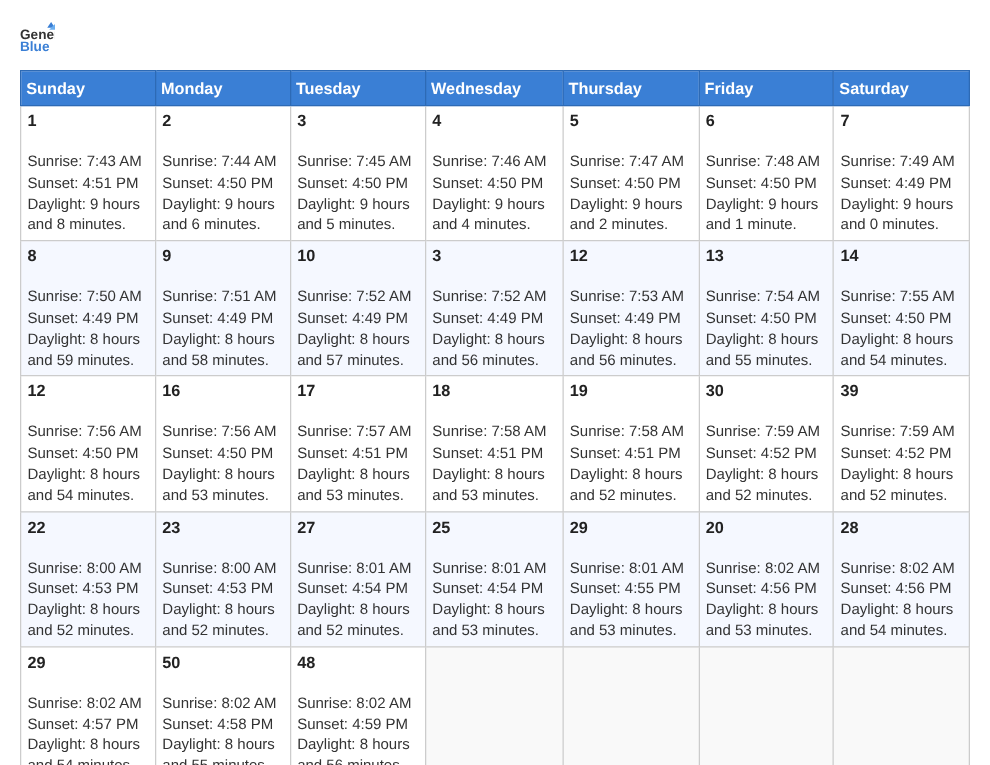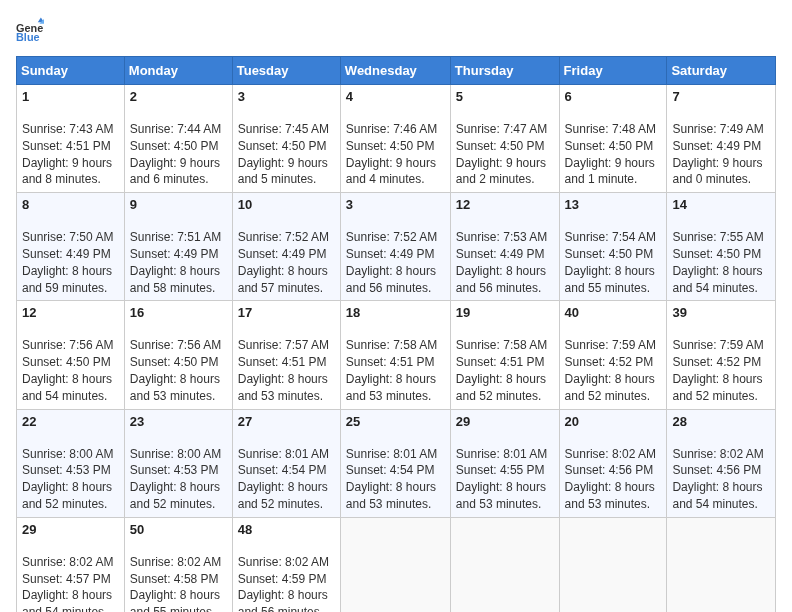--- a/index.html
+++ b/index.html
@@ -189,21 +189,21 @@
         </td>
         <td>
           <span class="day-num">18</span>
           <div class="day-info">Sunrise: 7:58 AM<br>Sunset: 4:51 PM<br>Daylight: 8 hours and 53 minutes.</div>
         </td>
         <td>
           <span class="day-num">19</span>
           <div class="day-info">Sunrise: 7:58 AM<br>Sunset: 4:51 PM<br>Daylight: 8 hours and 52 minutes.</div>
         </td>
         <td>
-          <span class="day-num">40</span>
+          <span class="day-num">30</span>
           <div class="day-info">Sunrise: 7:59 AM<br>Sunset: 4:52 PM<br>Daylight: 8 hours and 52 minutes.</div>
         </td>
         <td>
           <span class="day-num">39</span>
           <div class="day-info">Sunrise: 7:59 AM<br>Sunset: 4:52 PM<br>Daylight: 8 hours and 52 minutes.</div>
         </td>
       </tr>
       <tr class="week-row">
         <td>
           <span class="day-num">22</span>

